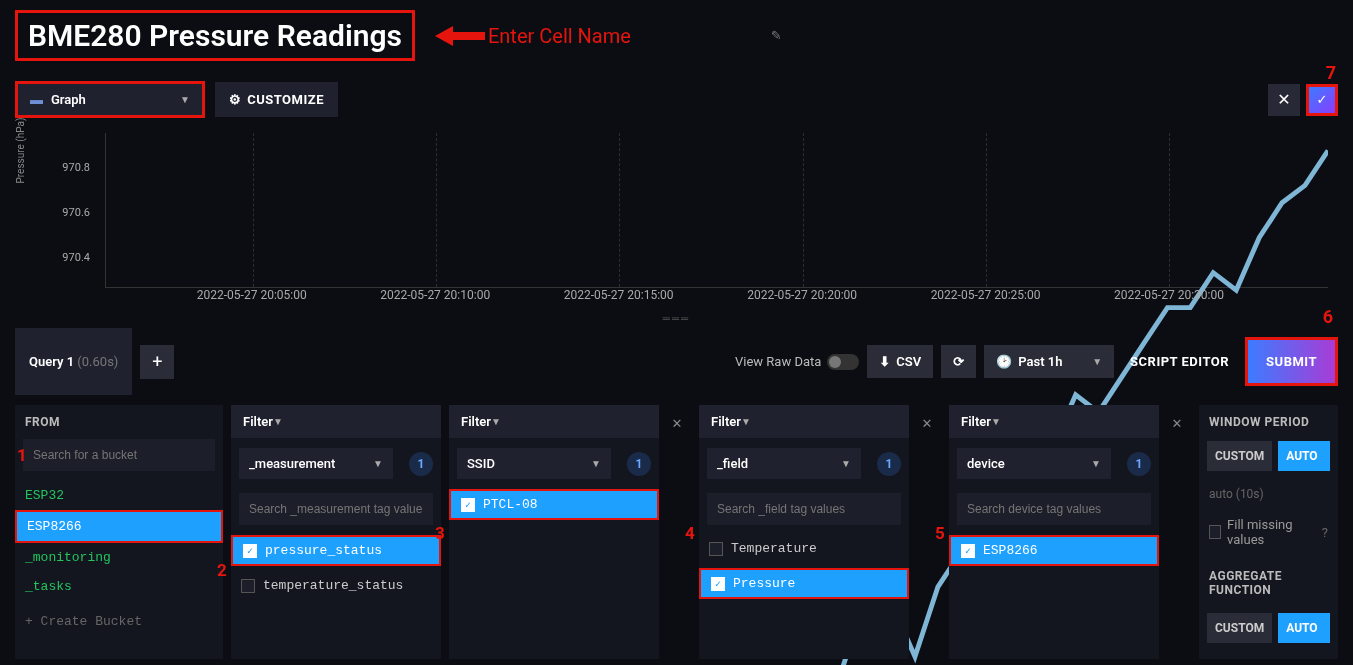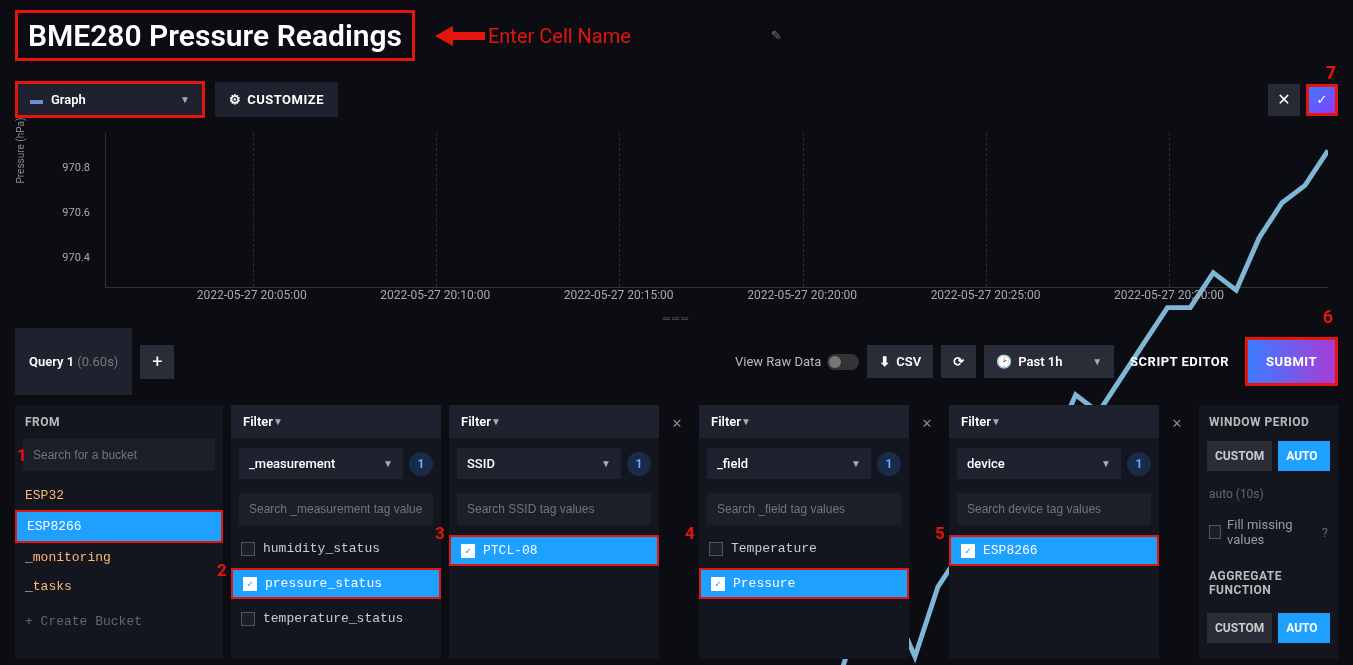--- a/index.html
+++ b/index.html
@@ -276,21 +276,21 @@
   border: none;
   color: #888;
   padding: 9px 10px;
   margin: 4px 8px;
   width: calc(100% - 16px);
   font-size: 12px;
 }
 .bucket-item {
   padding: 7px 10px;
   font-family: "Courier New", monospace;
-  color: #fdba74;
+  color: #22c55e;
 }
 .bucket-item.selected {
   background: #1ea0ff;
   color: #fff;
   border: 2px solid #e5150e;
 }
 .create-bucket {
   padding: 7px 10px;
   font-family: "Courier New", monospace;
   color: #666;
@@ -316,21 +316,21 @@
   justify-content: center;
   color: #888;
 }
 .filter-row {
   display: flex;
   align-items: stretch;
   gap: 4px;
 }
 .filter-tag-row {
   display: flex;
-  gap: 6px;
+  gap: 16px;
   padding: 4px 8px;
   align-items: center;
 }
 .tag-select {
   background: #1f222e;
   flex: 1;
   display: flex;
   align-items: center;
   justify-content: space-between;
   padding: 8px 10px;
@@ -536,24 +536,20 @@
             </div>
           </div>
           <div class="filter-tag-row">
             <div class="tag-select">
               <span>_measurement</span>
               <span class="caret">▼</span>
             </div>
             <div class="tag-count">1</div>
           </div>
           <input class="search-input" placeholder="Search _measurement tag values" style="">
-          <div class="tag-value">
-            <span class="checkbox"></span>
-            <span>humidity_status</span>
-          </div>
           <div class="tag-value selected red-border">
             <span class="checkbox checked">✓</span>
             <span>pressure_status</span>
           </div>
           <div class="tag-value">
             <span class="checkbox"></span>
             <span>temperature_status</span>
           </div>
         </div>
       </div>
@@ -566,21 +562,20 @@
               <span class="caret">▼</span>
             </div>
           </div>
           <div class="filter-tag-row">
             <div class="tag-select">
               <span>SSID</span>
               <span class="caret">▼</span>
             </div>
             <div class="tag-count">1</div>
           </div>
-          <input class="search-input" placeholder="Search SSID tag values" style="">
           <div class="tag-value selected red-border">
             <span class="checkbox checked">✓</span>
             <span>PTCL-08</span>
           </div>
         </div>
         <div class="filter-close" style="height: 36px;">
           <span>✕</span>
         </div>
       </div>
       <div style="display: flex; gap: 4px; position: relative;">

